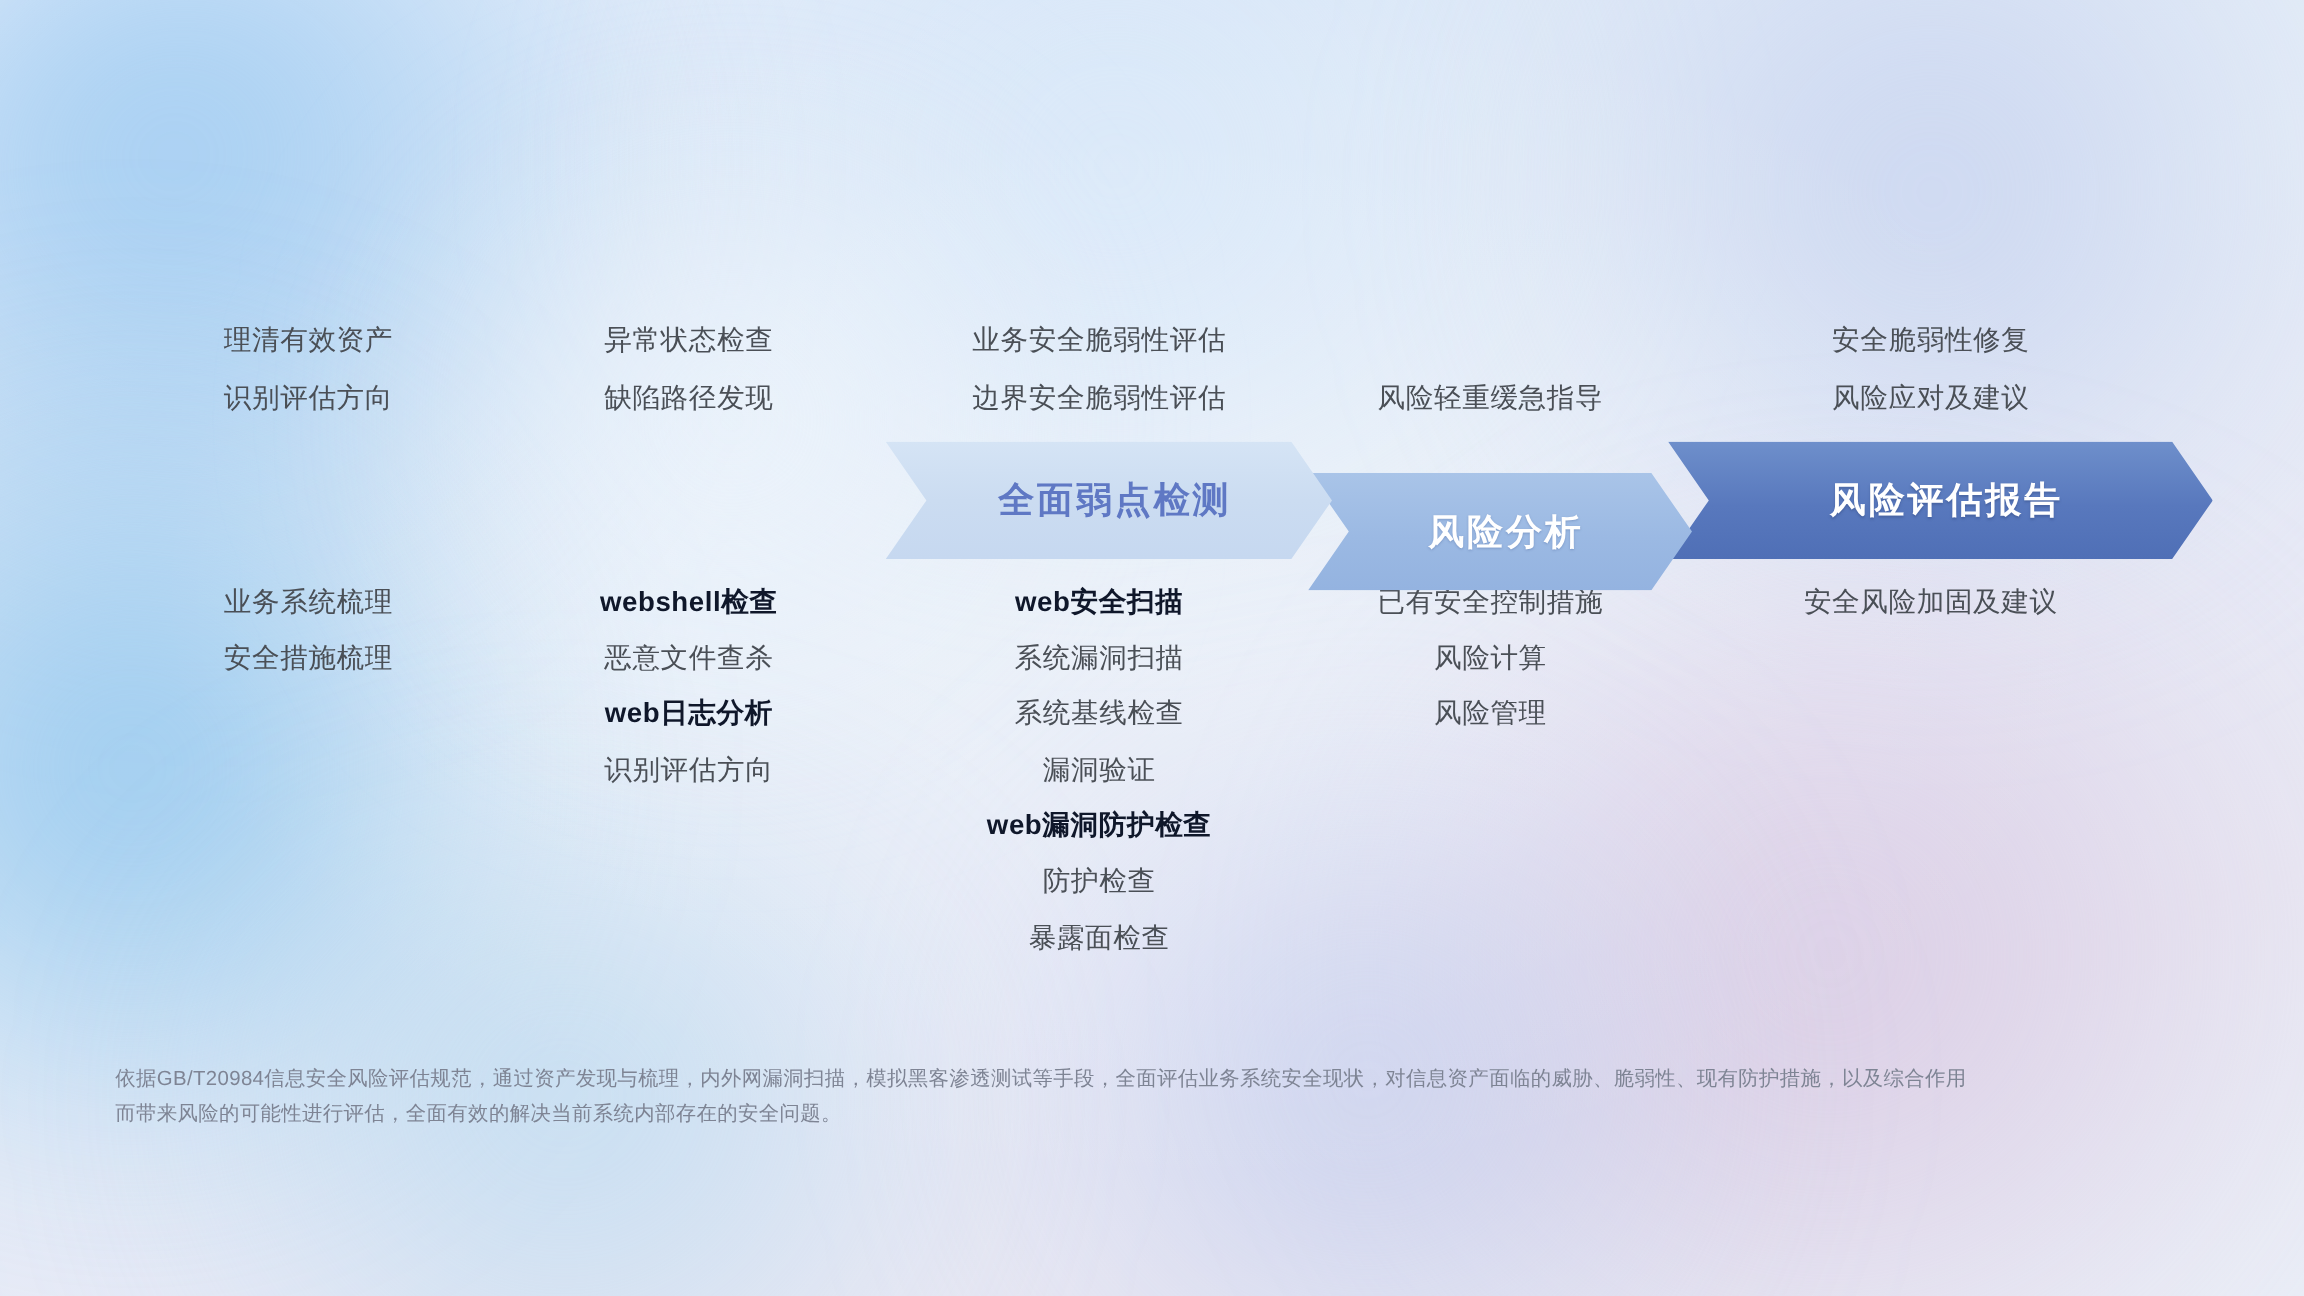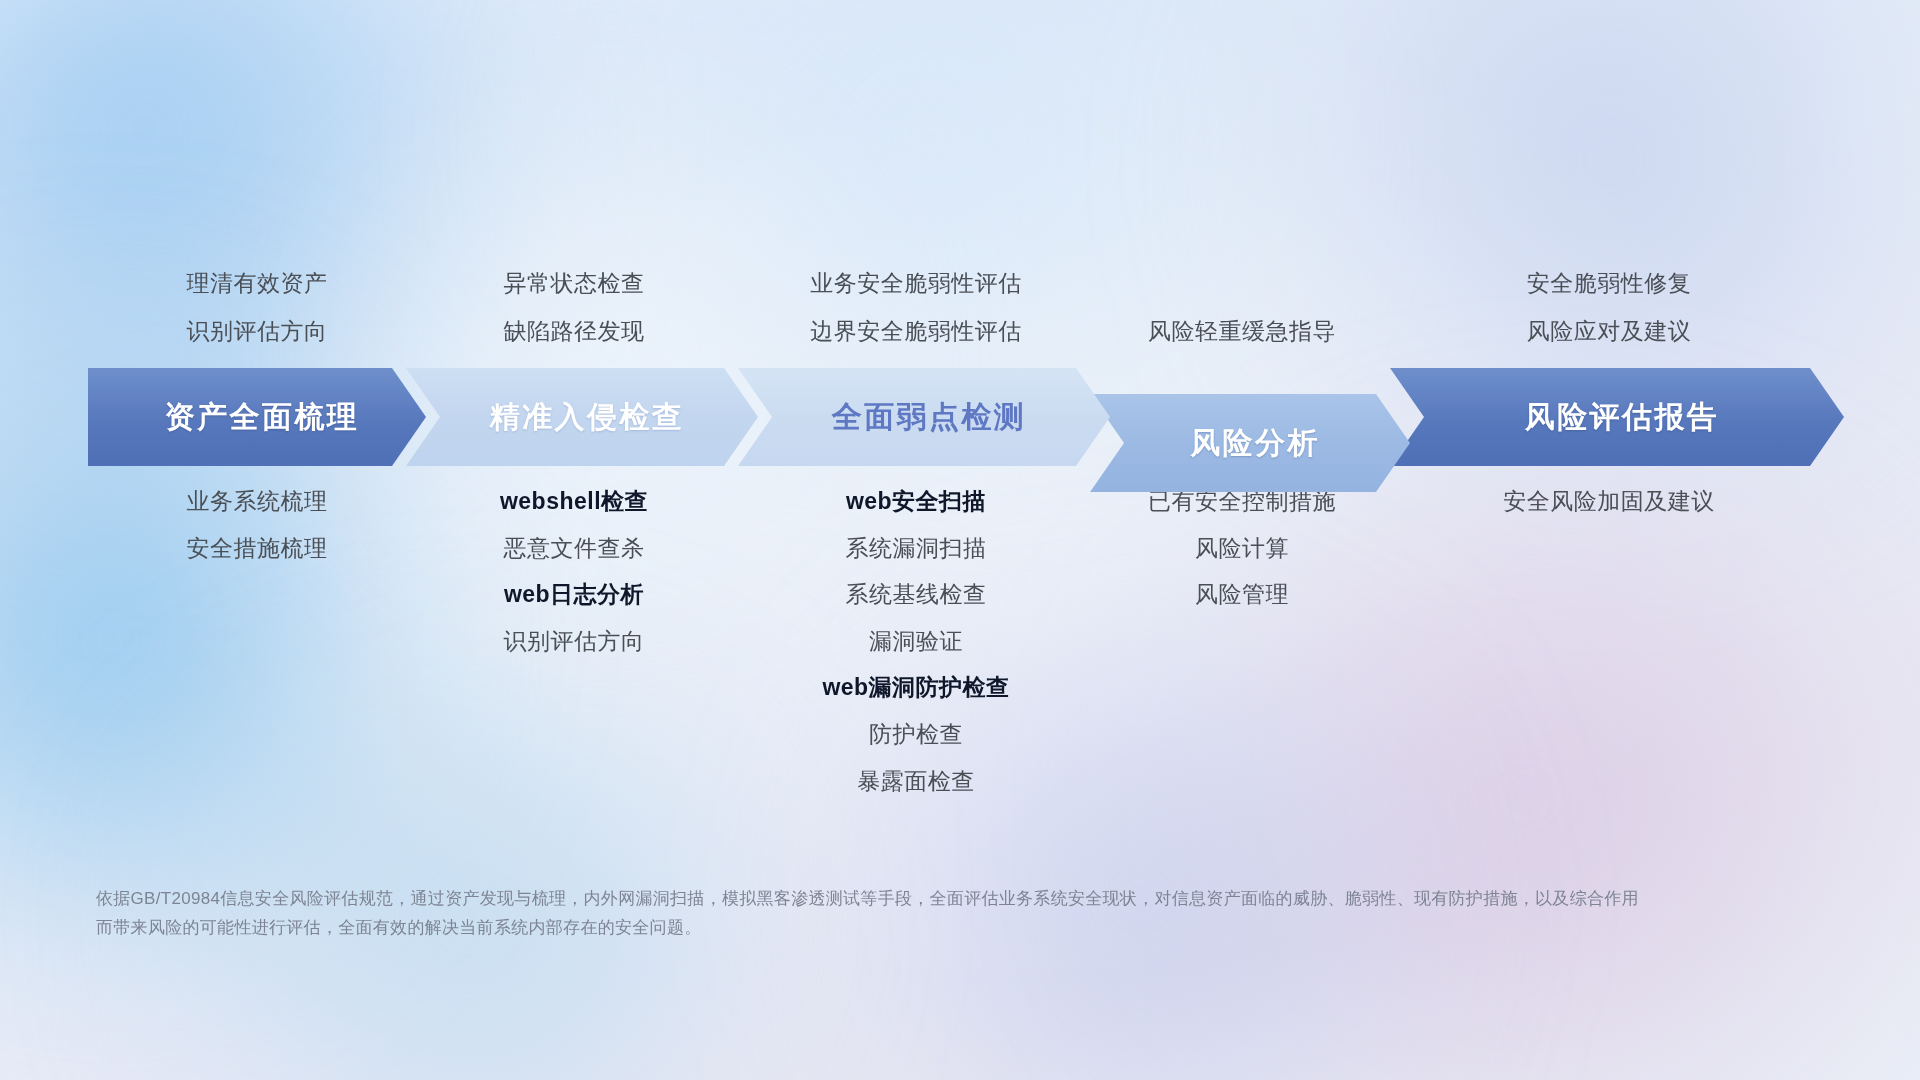--- a/index.html
+++ b/index.html
@@ -162,26 +162,20 @@
       </div>
       <div class="top-list" style="left: 1379px; width: 460px; top: 270px;">
         <div class="txt">安全脆弱性修复</div>
         <div class="txt">风险应对及建议</div>
       </div>
       <div class="bottom-list" style="left: 1379px; width: 460px; top: 488px;">
         <div class="txt">安全风险加固及建议</div>
       </div>
     </div>
   <div class="banner" id="banner">
-      <div class="chev dark" style="left: 0px; width: 338px; z-index: 10;">
-        <div class="chev-label">资产全面梳理</div>
-      </div>
-      <div class="chev light notch" style="left: 318px; width: 352px; z-index: 9;">
-        <div class="chev-label">精准入侵检查</div>
-      </div>
       <div class="chev light2 notch" style="left: 650px; width: 372px; z-index: 8;">
         <div class="chev-label">全面弱点检测</div>
       </div>
       <div class="chev mid notch" style="left: 1002px; width: 320px; z-index: 7; margin-top: 26px;">
         <div class="chev-label">风险分析</div>
       </div>
       <div class="chev dark notch" style="left: 1302px; width: 454px; z-index: 6;">
         <div class="chev-label">风险评估报告</div>
       </div>
     </div>

